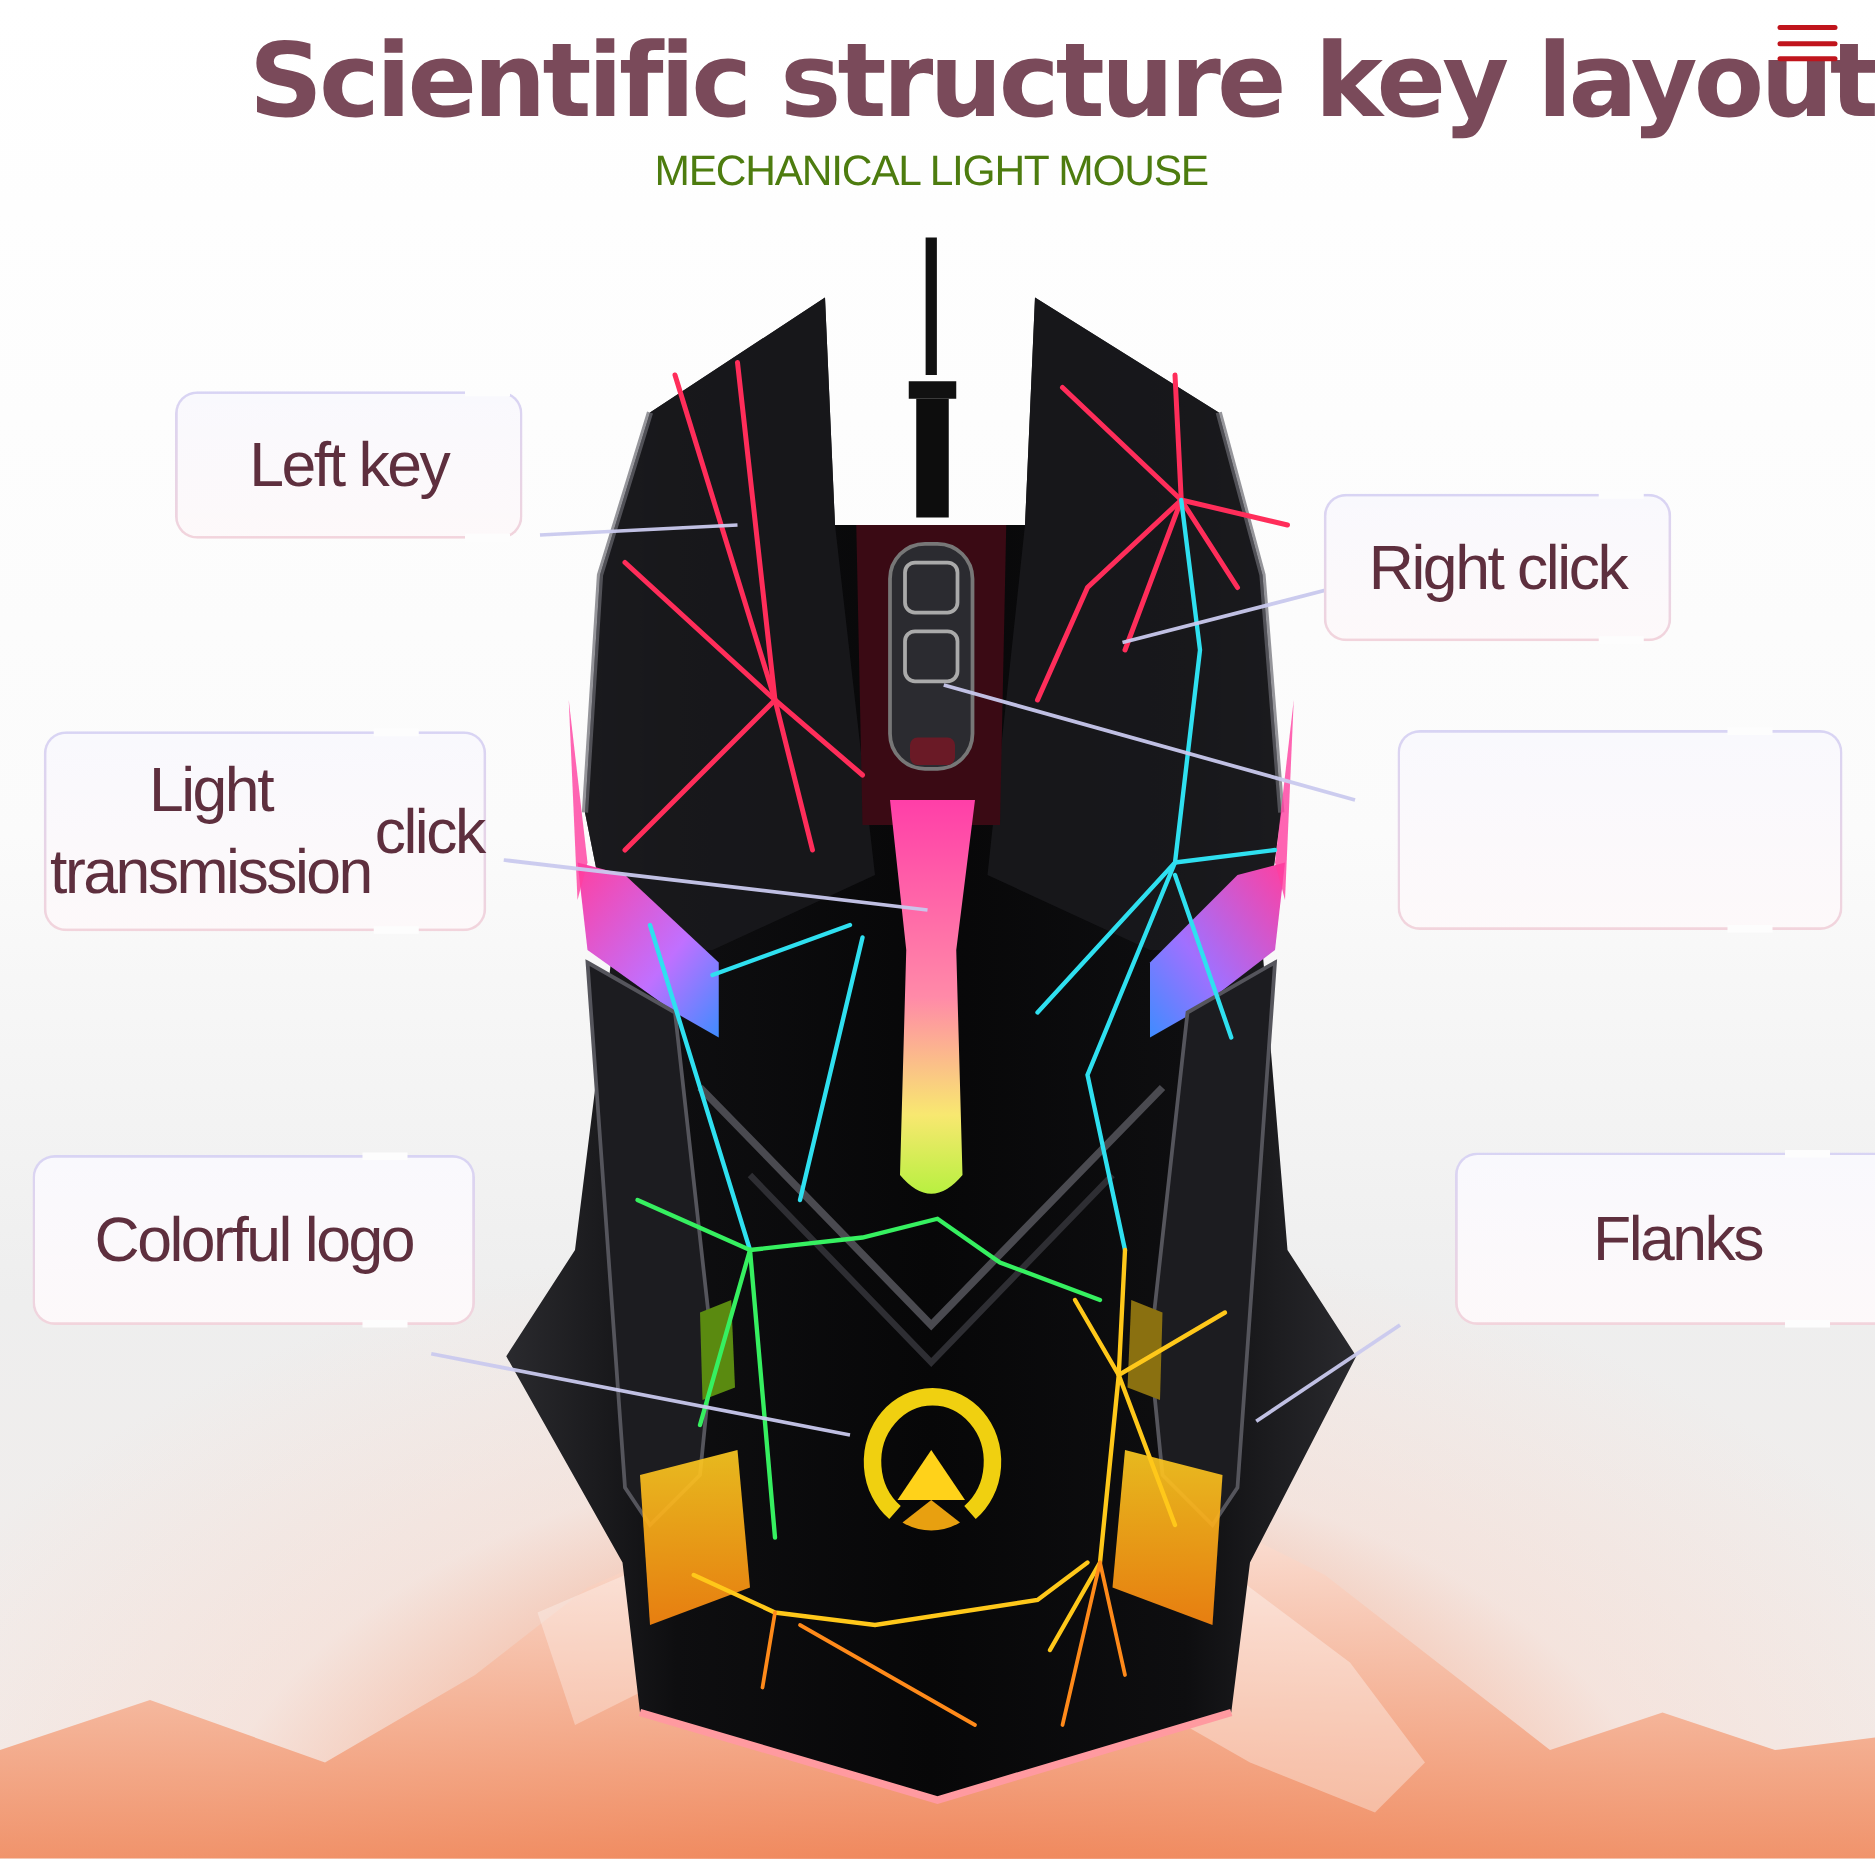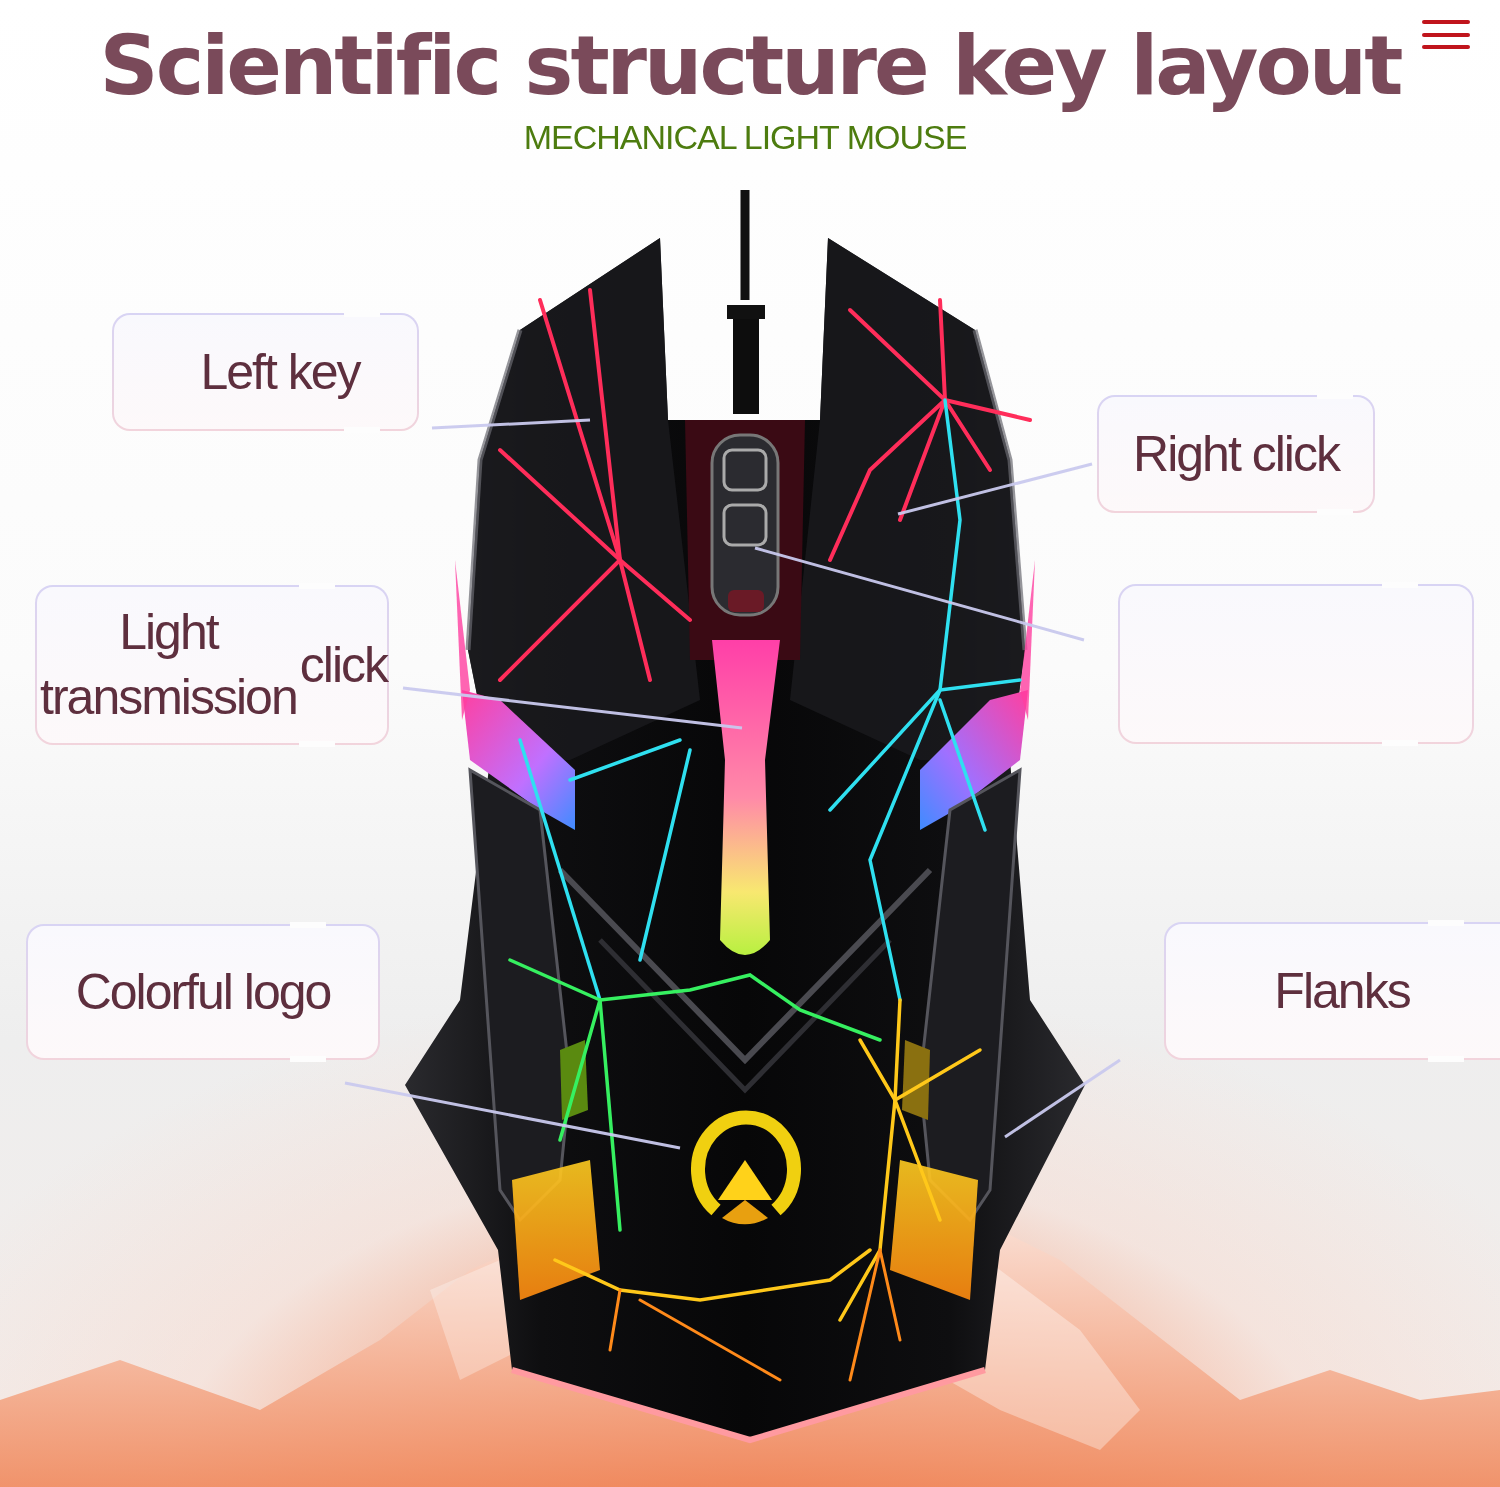--- a/index.html
+++ b/index.html
@@ -8,21 +8,21 @@
     font-family:"Liberation Sans", sans-serif;
     background:
       radial-gradient(ellipse 900px 520px at 750px 1500px, rgba(238,110,70,0.95) 0%, rgba(245,150,110,0.7) 35%, rgba(250,210,195,0.35) 65%, rgba(255,255,255,0) 100%),
       linear-gradient(180deg, #ffffff 0%, #fbfbfb 45%, #eeeeee 70%, #f3ece9 100%);
   }
   .mountains {
     position:absolute; left:0; top:1150px; width:1500px; height:337px;
     pointer-events:none;
   }
   .title {
-    position:absolute; left:0; top:18px; width:1500px; text-align:center;
+    position:absolute; left:0; top:18px; width:1500px; text-align:right;
     font-size:82px; font-weight:bold; color:#7a4a5a; letter-spacing:-3px;
     font-family:"DejaVu Sans", sans-serif;
   }
   .subtitle {
     position:absolute; left:0; top:118px; width:1490px; text-align:center;
     font-size:34px; color:#4d7c0f; letter-spacing:-1px;
     font-family:"Liberation Sans", sans-serif;
   }
   .menu-btn {
     position:absolute; left:1418px; top:8px; width:54px; height:40px;
@@ -188,40 +188,40 @@
   <g stroke="#c9c9ee" stroke-width="3" fill="none" opacity="0.95">
     <path d="M432 428 L590 420"></path>
     <path d="M1092 464 L898 514"></path>
     <path d="M755 548 L1084 640"></path>
     <path d="M403 688 L742 728"></path>
     <path d="M345 1083 L680 1148"></path>
     <path d="M1120 1060 L1005 1137"></path>
   </g>
 </svg>
 
-<div class="label-box" style="left:112px; top:313px; width:274px; height:114px;padding-left:29px;">
+<div class="label-box" style="left:140px; top:313px; width:274px; height:114px;">
   <span>Left key</span>
   <span class="gap" style="left:230px;"></span>
     <span class="gap bottom" style="left:230px;"></span>
 </div>
 
 <div class="label-box" style="left:35px; top:585px; width:350px; height:156px; flex-direction:row;">
   <span>Light transmission</span>
   <span>click</span>
   <span class="gap" style="left:262px;"></span>
     <span class="gap bottom" style="left:262px;"></span>
 </div>
 
 <div class="label-box" style="left:26px; top:924px; width:350px; height:132px;">
   <span>Colorful logo</span>
   <span class="gap" style="left:262px;"></span>
     <span class="gap bottom" style="left:262px;"></span>
 </div>
 
-<div class="label-box" style="left:1097px; top:395px; width:274px; height:114px;">
+<div class="label-box" style="left:1059px; top:395px; width:274px; height:114px;">
   <span>Right click</span>
   <span class="gap" style="left:218px;"></span>
     <span class="gap bottom" style="left:218px;"></span>
 </div>
 
 <div class="label-box" style="left:1118px; top:584px; width:352px; height:156px;">
   <span class="gap" style="left:262px;"></span>
     <span class="gap bottom" style="left:262px;"></span>
 </div>
 

